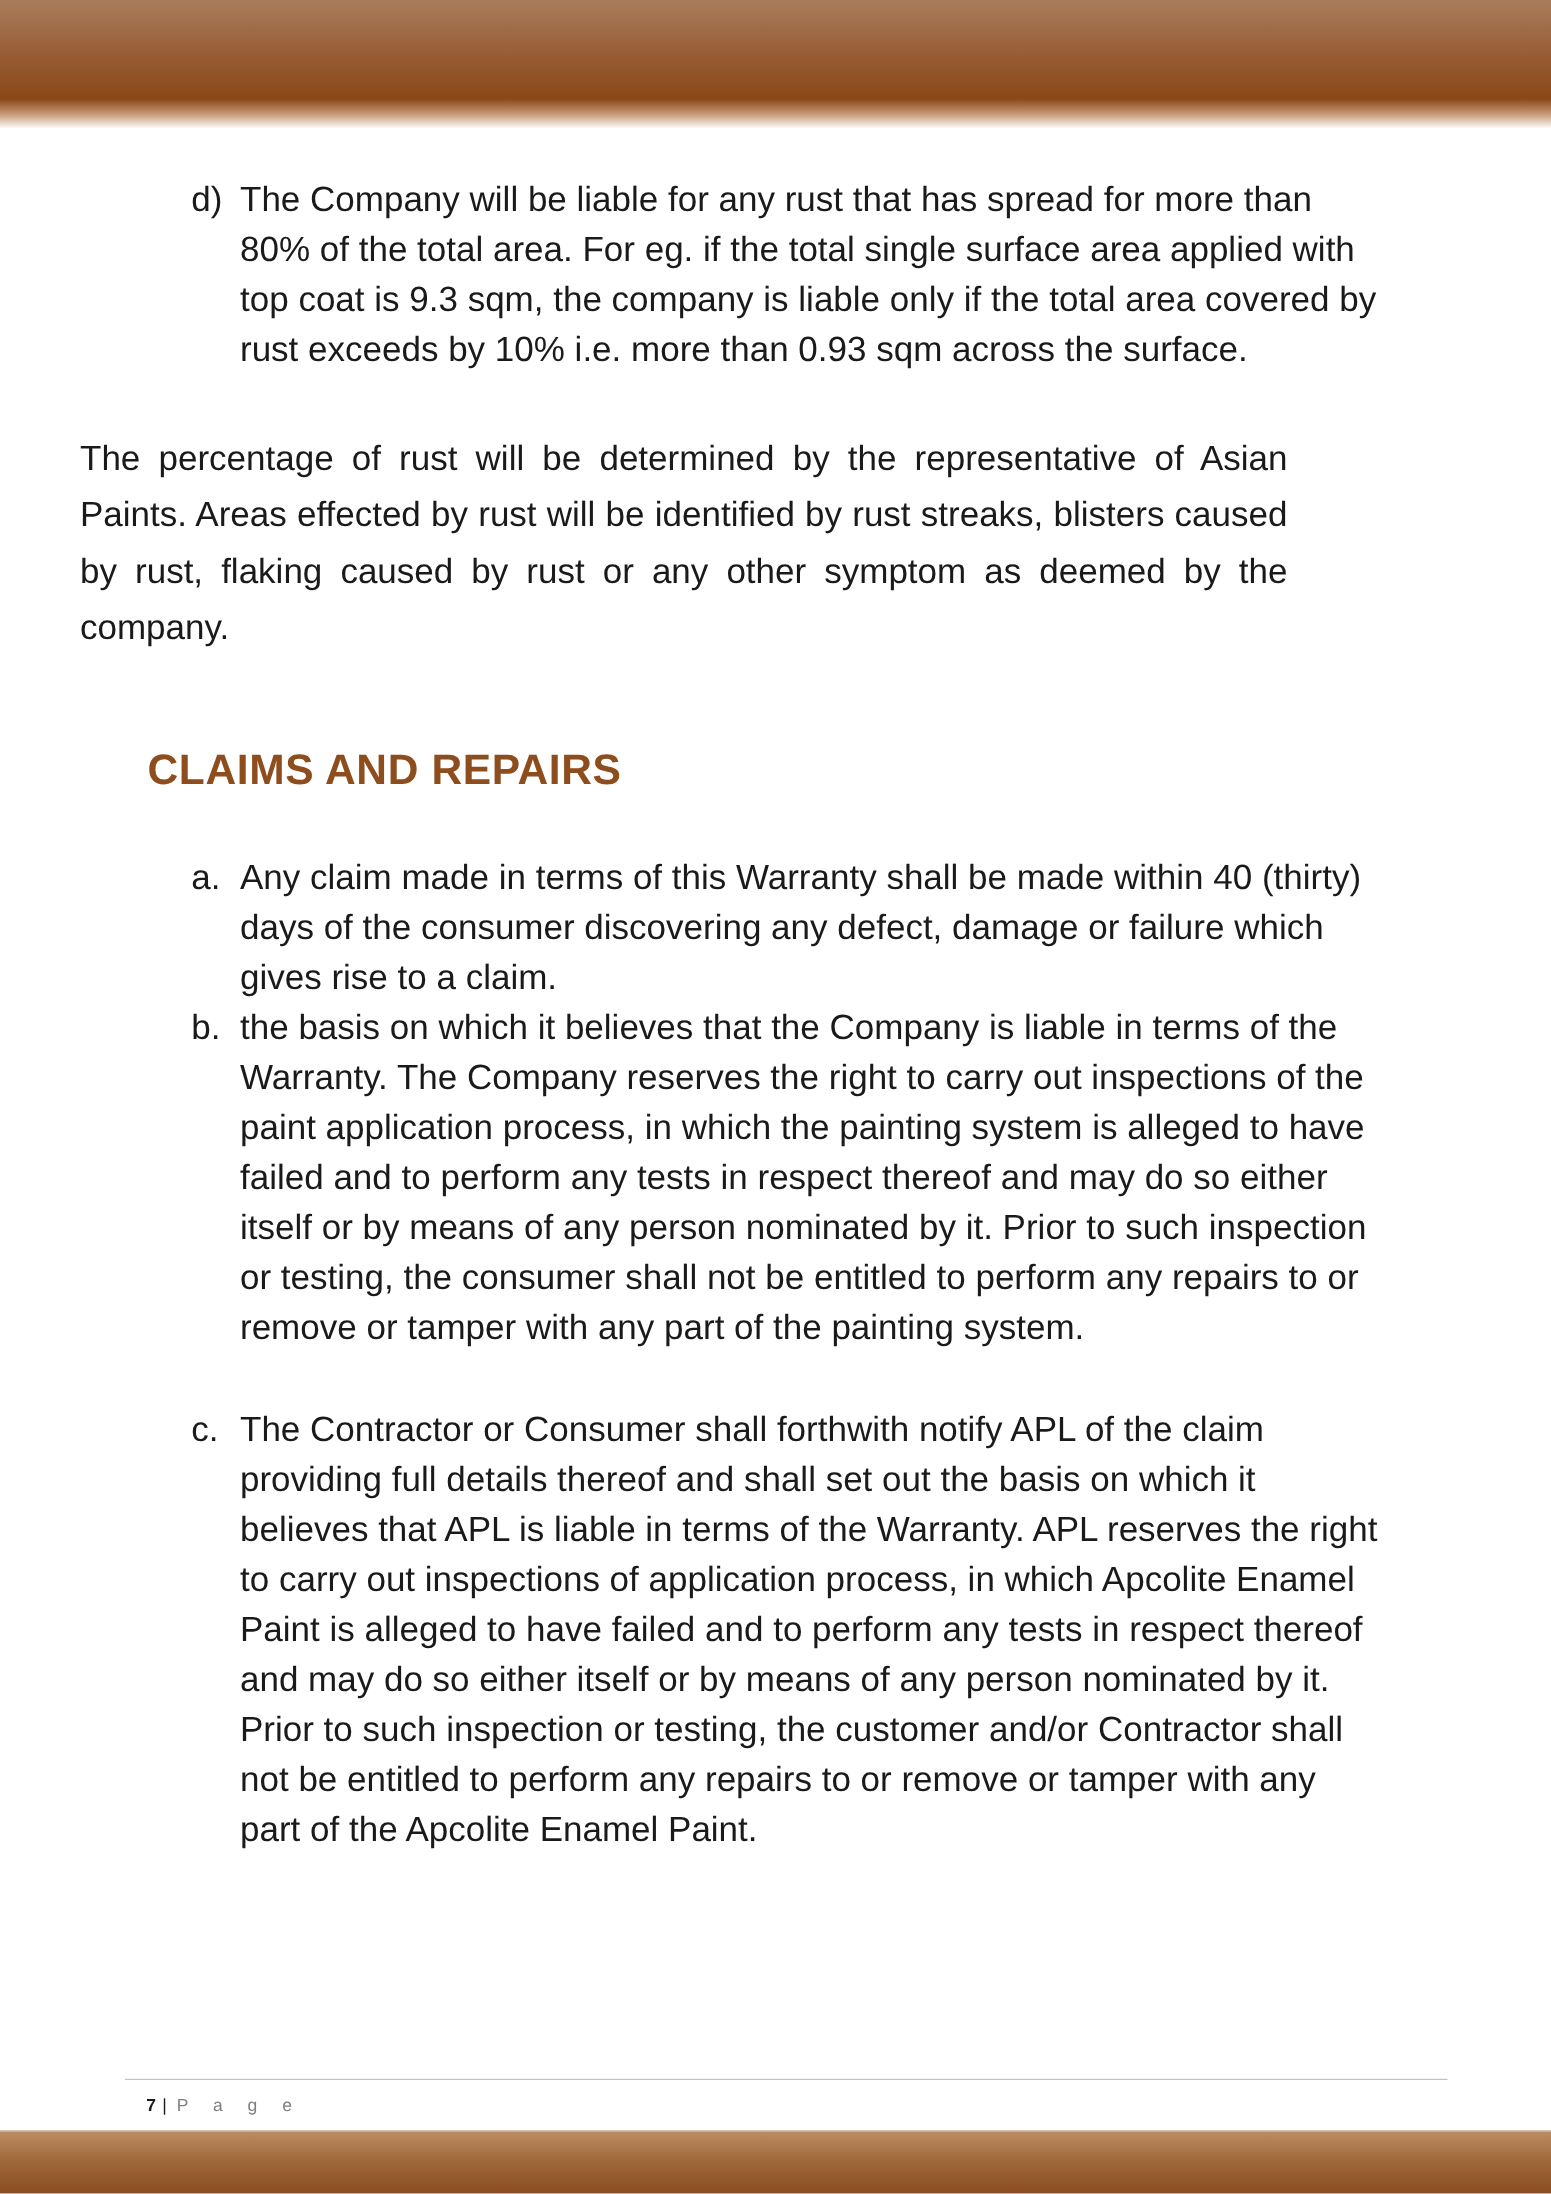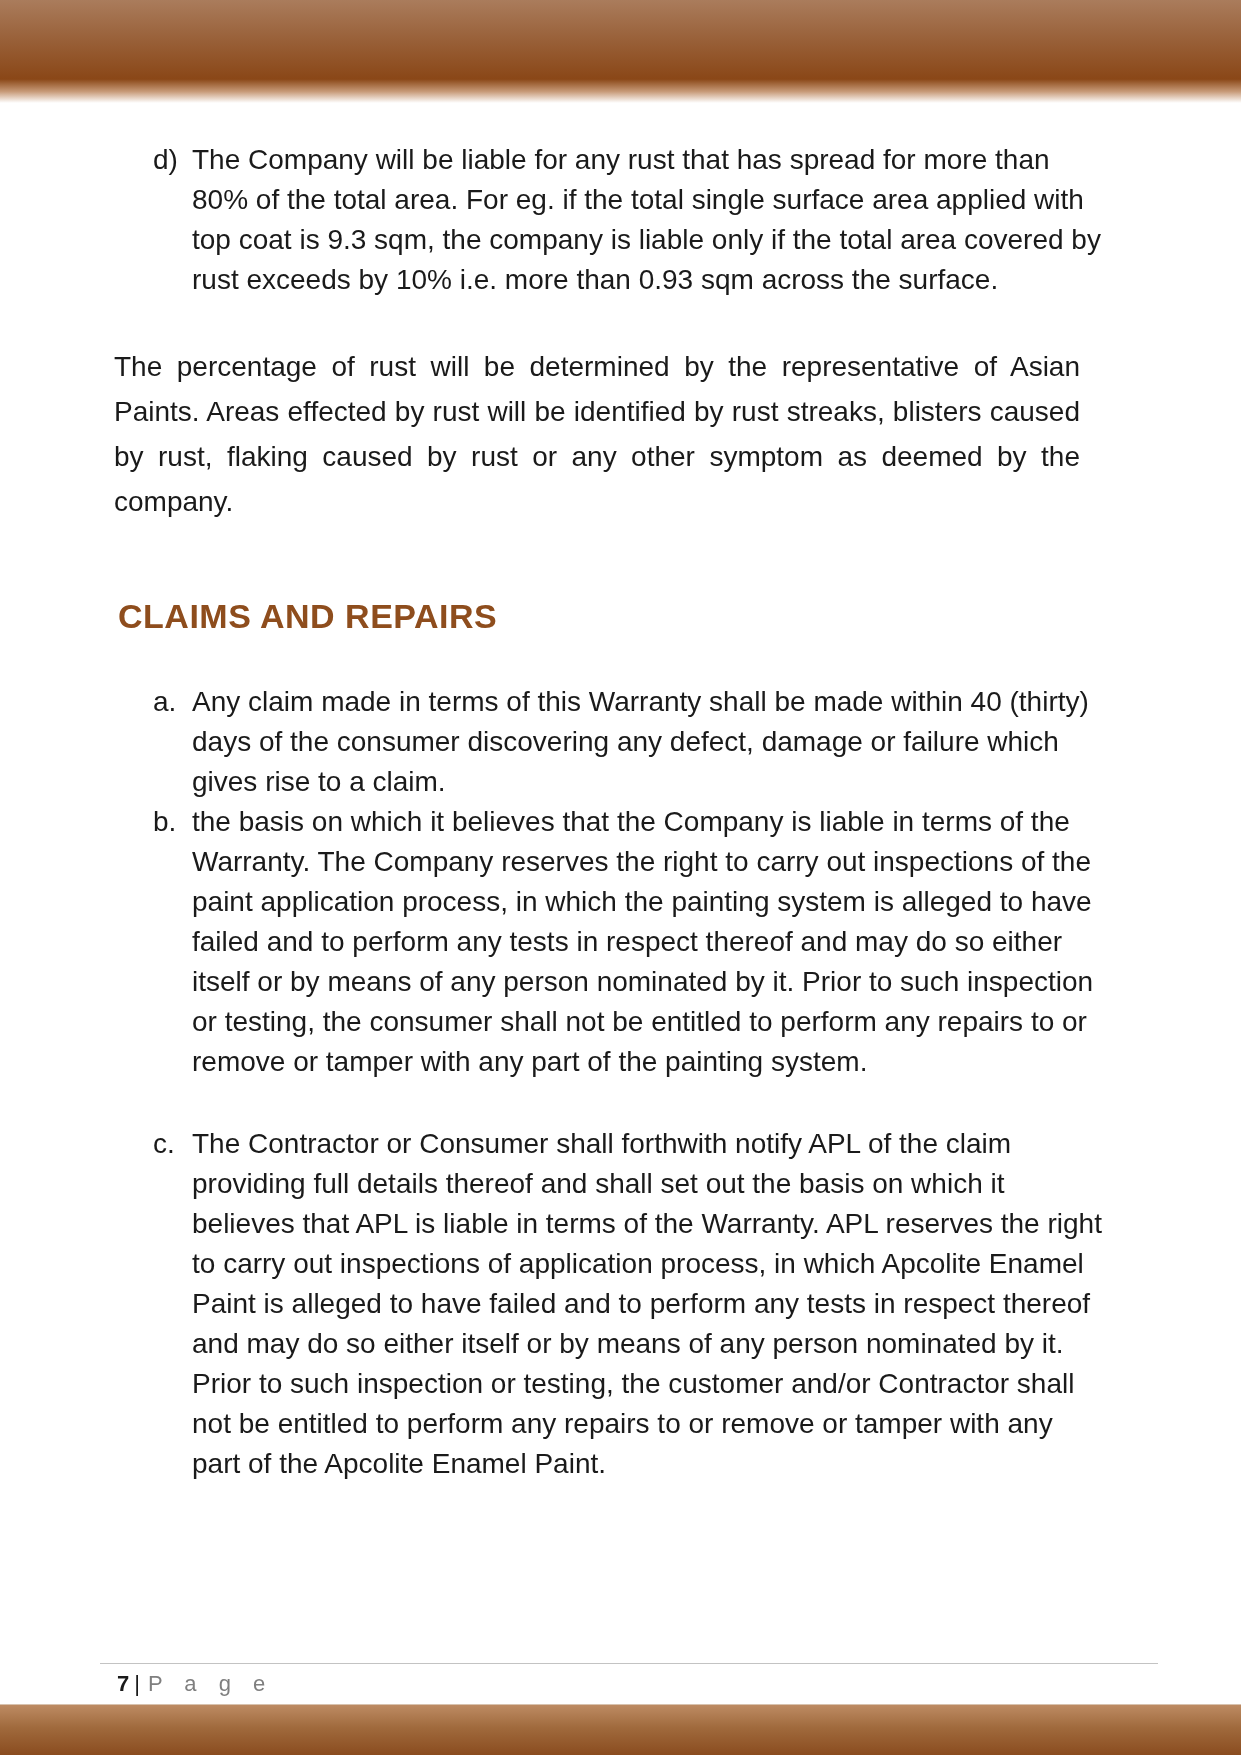--- a/index.html
+++ b/index.html
@@ -41,21 +41,21 @@
   .list-item {
     display: flex;
     margin-left: 153px;
     width: 952px;
     font-size: 28px;
     line-height: 40px;
   }
   .list-item .marker { flex: none; width: 39px; }
   .list-item .list-text { flex: 1; }
   .para-rust {
-    margin: 44px 0 0 114px;
+    margin: 44px 0 0 64px;
     width: 966px;
     font-size: 28px;
     line-height: 45px;
     text-align: justify;
   }
   .section-heading {
     margin: 72px 0 0 118px;
     font-size: 34px;
     line-height: 40px;
     font-weight: bold;
@@ -69,21 +69,21 @@
     left: 100px;
     top: 1663px;
     width: 1058px;
     height: 1px;
     background: #c3c3c3;
   }
   .footer-text {
     position: absolute;
     left: 117px;
     top: 1671px;
-    font-size: 22px;
+    font-size: 14px;
     line-height: 26px;
     white-space: nowrap;
   }
   .footer-text .pn { font-weight: bold; color: #1a1a1a; }
   .footer-text .sep { color: #1a1a1a; margin: 0 8px 0 5px; }
   .footer-text .pw { color: var(--footer-gray, #7f7f7f); letter-spacing: 8px; }
 </style>
 </head>
 <body>
 

